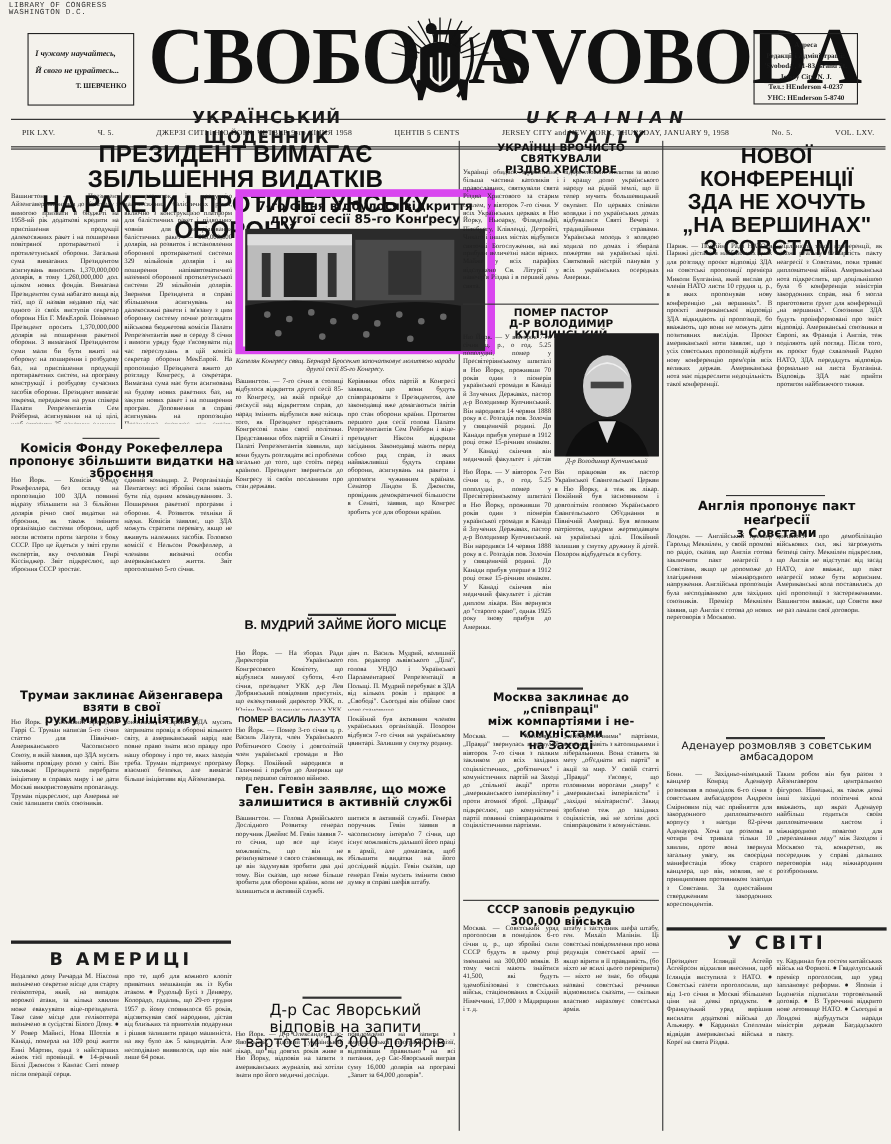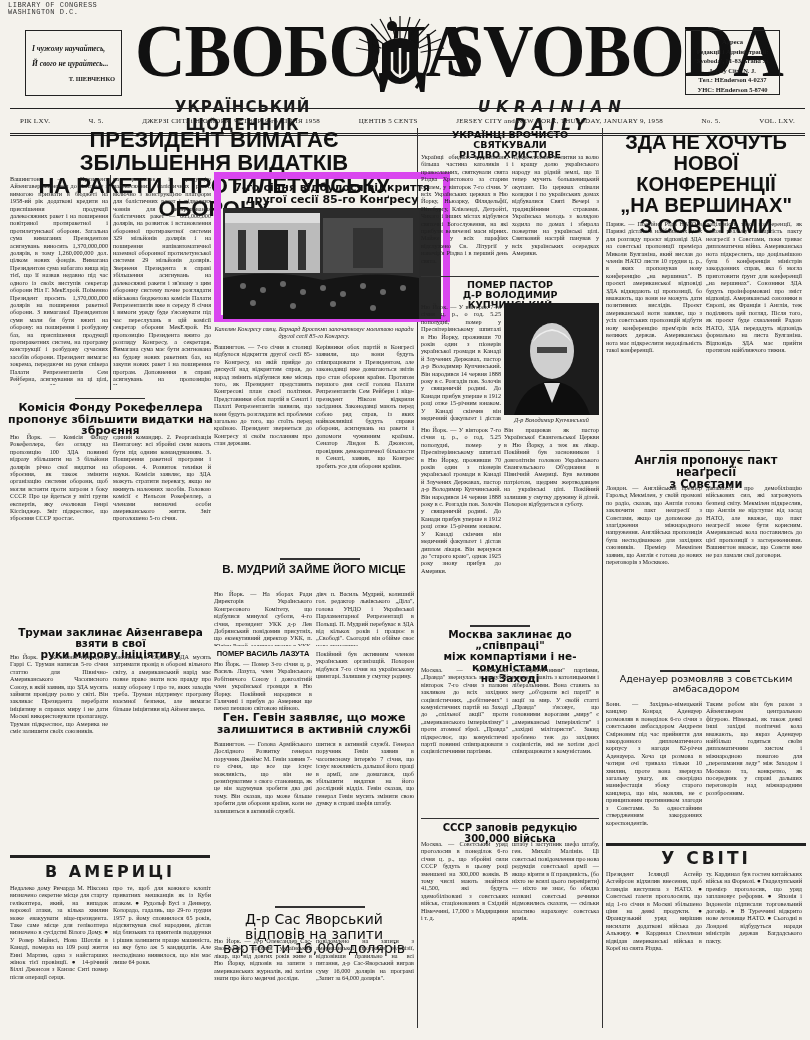--- a/index.html
+++ b/index.html
@@ -234,22 +234,22 @@
 </div>
 <div class="abs col" style="left:421px; top:666px; width:87px; height:150px;">Москва. — Московська „Правда" звернулась в минулий вівторок 7-го січня з палким закликом до всіх західних соціялістичних, „робітничих" і комуністичних партій на Заході до „спільної акції" проти „американського імперіялізму" і проти атомної зброї. „Правда" підкреслює, що комуністичні партії повинні співпрацювати з соціялістичними партіями.</div>
 <div class="abs col" style="left:512px; top:666px; width:87px; height:150px;">„лейбористичними" партіями, включно навіть з католицькими і ліберальними. Вона ставить за мету „об'єднати всі партії" в акції за мир. У своїй статті „Правда" з'ясовує, що головними ворогами „миру" є „американські імперіялісти" і „західні мілітаристи". Закид зроблено теж до західних соціялістів, які не хотіли досі співпрацювати з комуністами.</div>
 
 <div class="abs hrule" style="left:421px; top:818px; width:178px;"></div>
 <div class="abs headline h-sans" style="left:421px; top:823px; width:178px; font-size:10px;">СССР заповів редукцію 300,000 війська</div>
 <div class="abs col" style="left:421px; top:840px; width:87px; height:192px;">Москва. — Совєтський уряд проголосив в понеділок 6-го січня ц. р., що збройні сили СССР будуть в цьому році зменшені на 300,000 вояків. В тому числі мають знайтися 41,500, які будуть здемобілізовані з совєтських військ, стаціонованих в Східній Німеччині, 17,000 з Мадярщини і т. д.</div>
 <div class="abs col" style="left:512px; top:840px; width:87px; height:192px;">штабу і заступник шефа штабу, ген. Михаїл Малінін. Ці совєтські повідомлення про нова редукція совєтської армії — якщо вірити в її правдивість, (бо ніхто не всилі цього перевірити) — ніхто не знає, бо обидва названі совєтські речники відмовились сказати, — скільки властиво нараховує совєтська армія.</div>
 
 <div class="abs headline" style="left:606px; top:132px; width:200px; font-size:20px; line-height:21px;">
+  <div>НОВОЇ КОНФЕРЕНЦІЇ</div>
   <div>ЗДА НЕ ХОЧУТЬ</div>
-  <div>НОВОЇ КОНФЕРЕНЦІЇ</div>
   <div>„НА ВЕРШИНАХ"</div>
   <div>З СОВЄТАМИ</div>
 </div>
 <div class="abs col" style="left:606px; top:220px; width:96px; height:205px;">Париж. — Постійна Рада НАТО в Парижі дістане в найближчих днях для розгляду проєкт відповіді ЗДА на совєтські пропозиції премієра Миколи Булганіна, який вислав до членів НАТО листи 10 грудня ц. р., в яких пропонував нову конференцію „на вершинах". В проєкті американської відповіді ЗДА відкидають ці пропозиції, бо вважають, що вони не можуть дати позитивних вислідів. Проєкт американської ноти заявляє, що з усіх совєтських пропозицій відбути нову конференцію прем'єрів всіх великих держав. Американська нота має підкреслити недоцільність такої конференції.</div>
 <div class="abs col" style="left:706px; top:220px; width:96px; height:205px;">доцільність такої конференції, як також реальну безвартість пакту неагресії з Совєтами, поки триває дипломатична війна. Американська нота підкреслить, що доцільнішою була б конференція міністрів закордонних справ, яка б могла приготовити ґрунт для конференції „на вершинах". Союзники ЗДА будуть проінформовані про зміст відповіді. Американські союзники в Європі, як Франція і Англія, теж поділяють цей погляд. Після того, як проєкт буде схвалений Радою НАТО, ЗДА передадуть відповідь формально на листа Булганіна. Відповідь ЗДА має прийти протягом найближчого тижня.</div>
 
 <div class="abs hrule" style="left:660px; top:450px; width:90px;"></div>
 <div class="abs headline h-sans" style="left:606px; top:454px; width:200px; font-size:11.5px;">
   <div>Англія пропонує пакт неаґресії</div>
   <div>з Совєтами</div>

